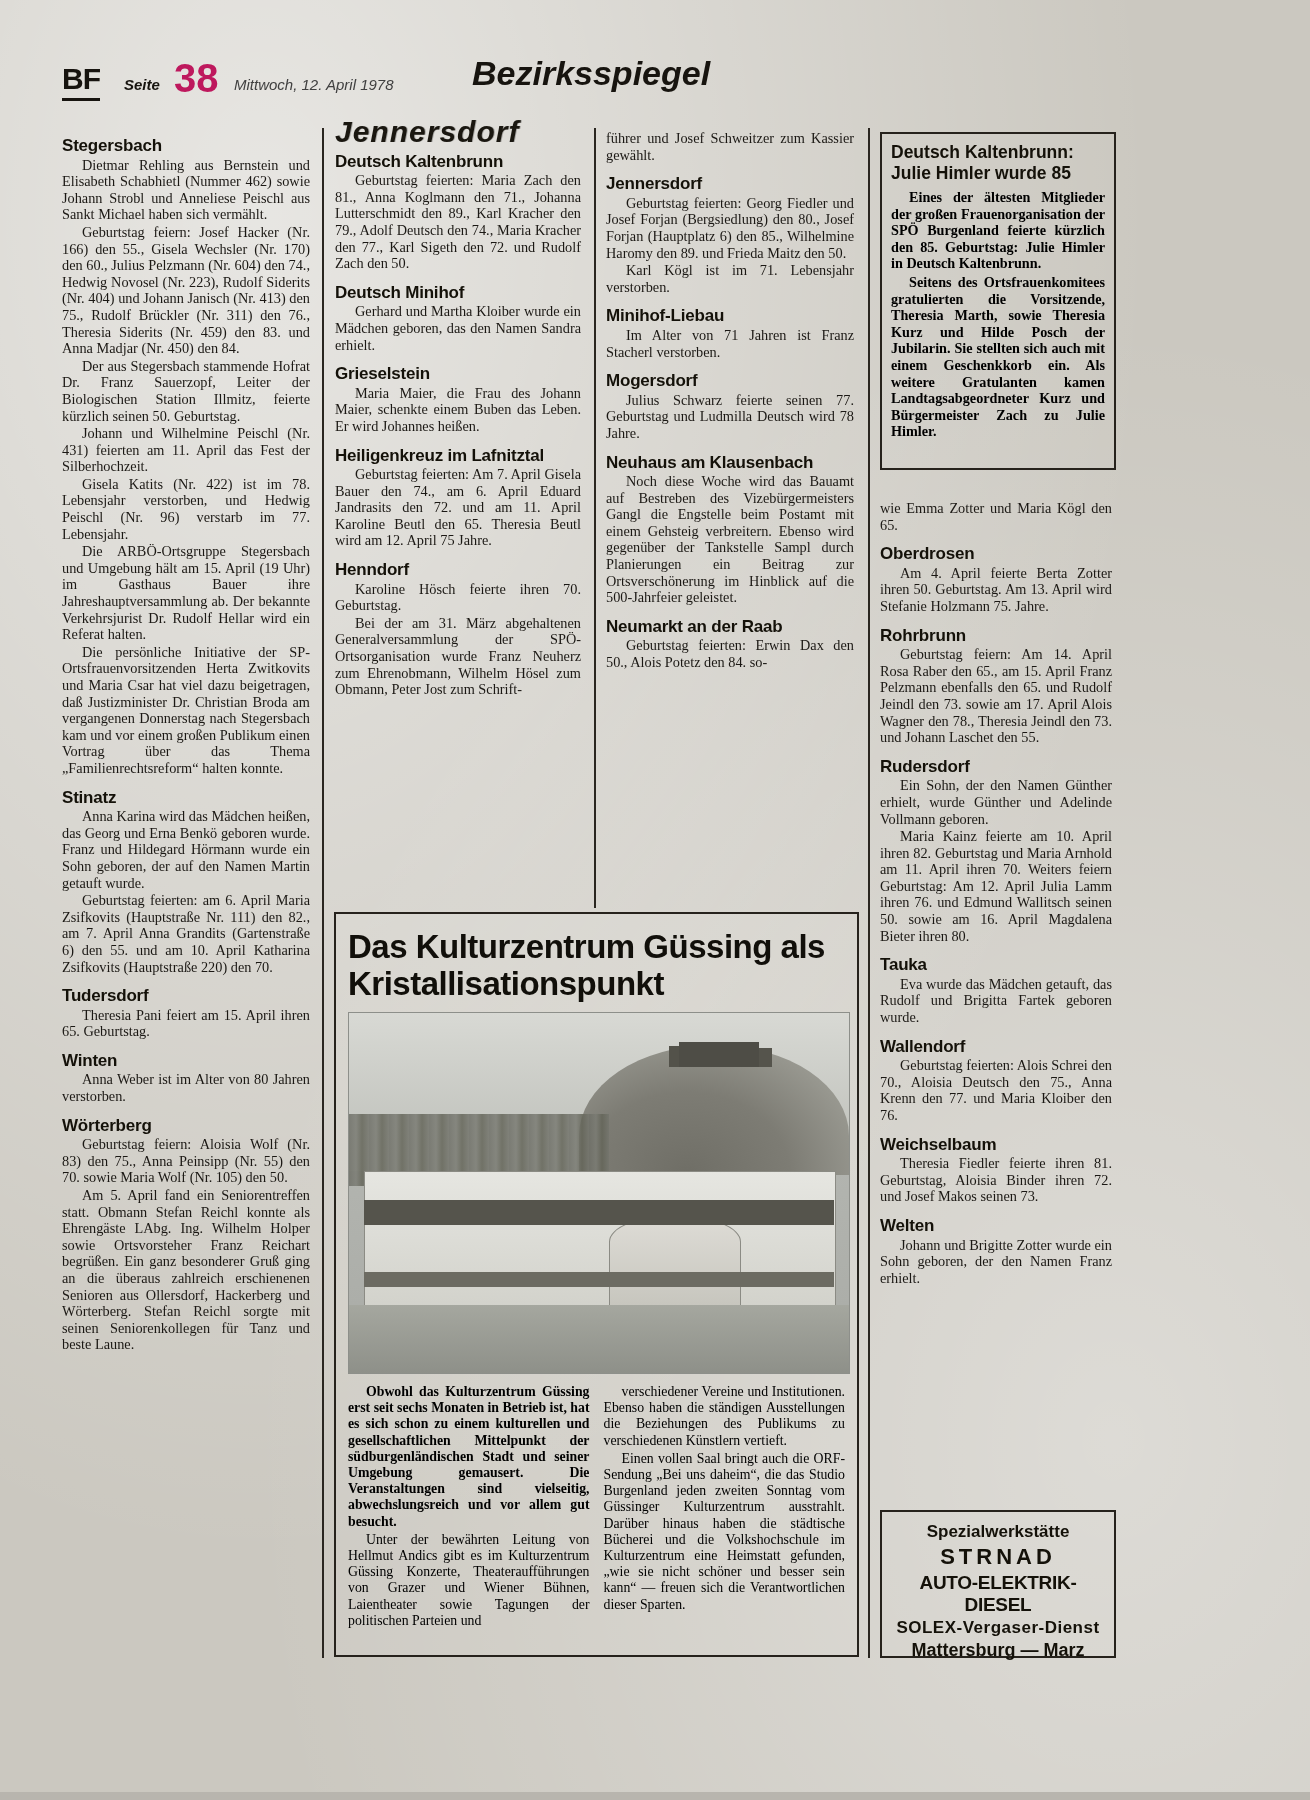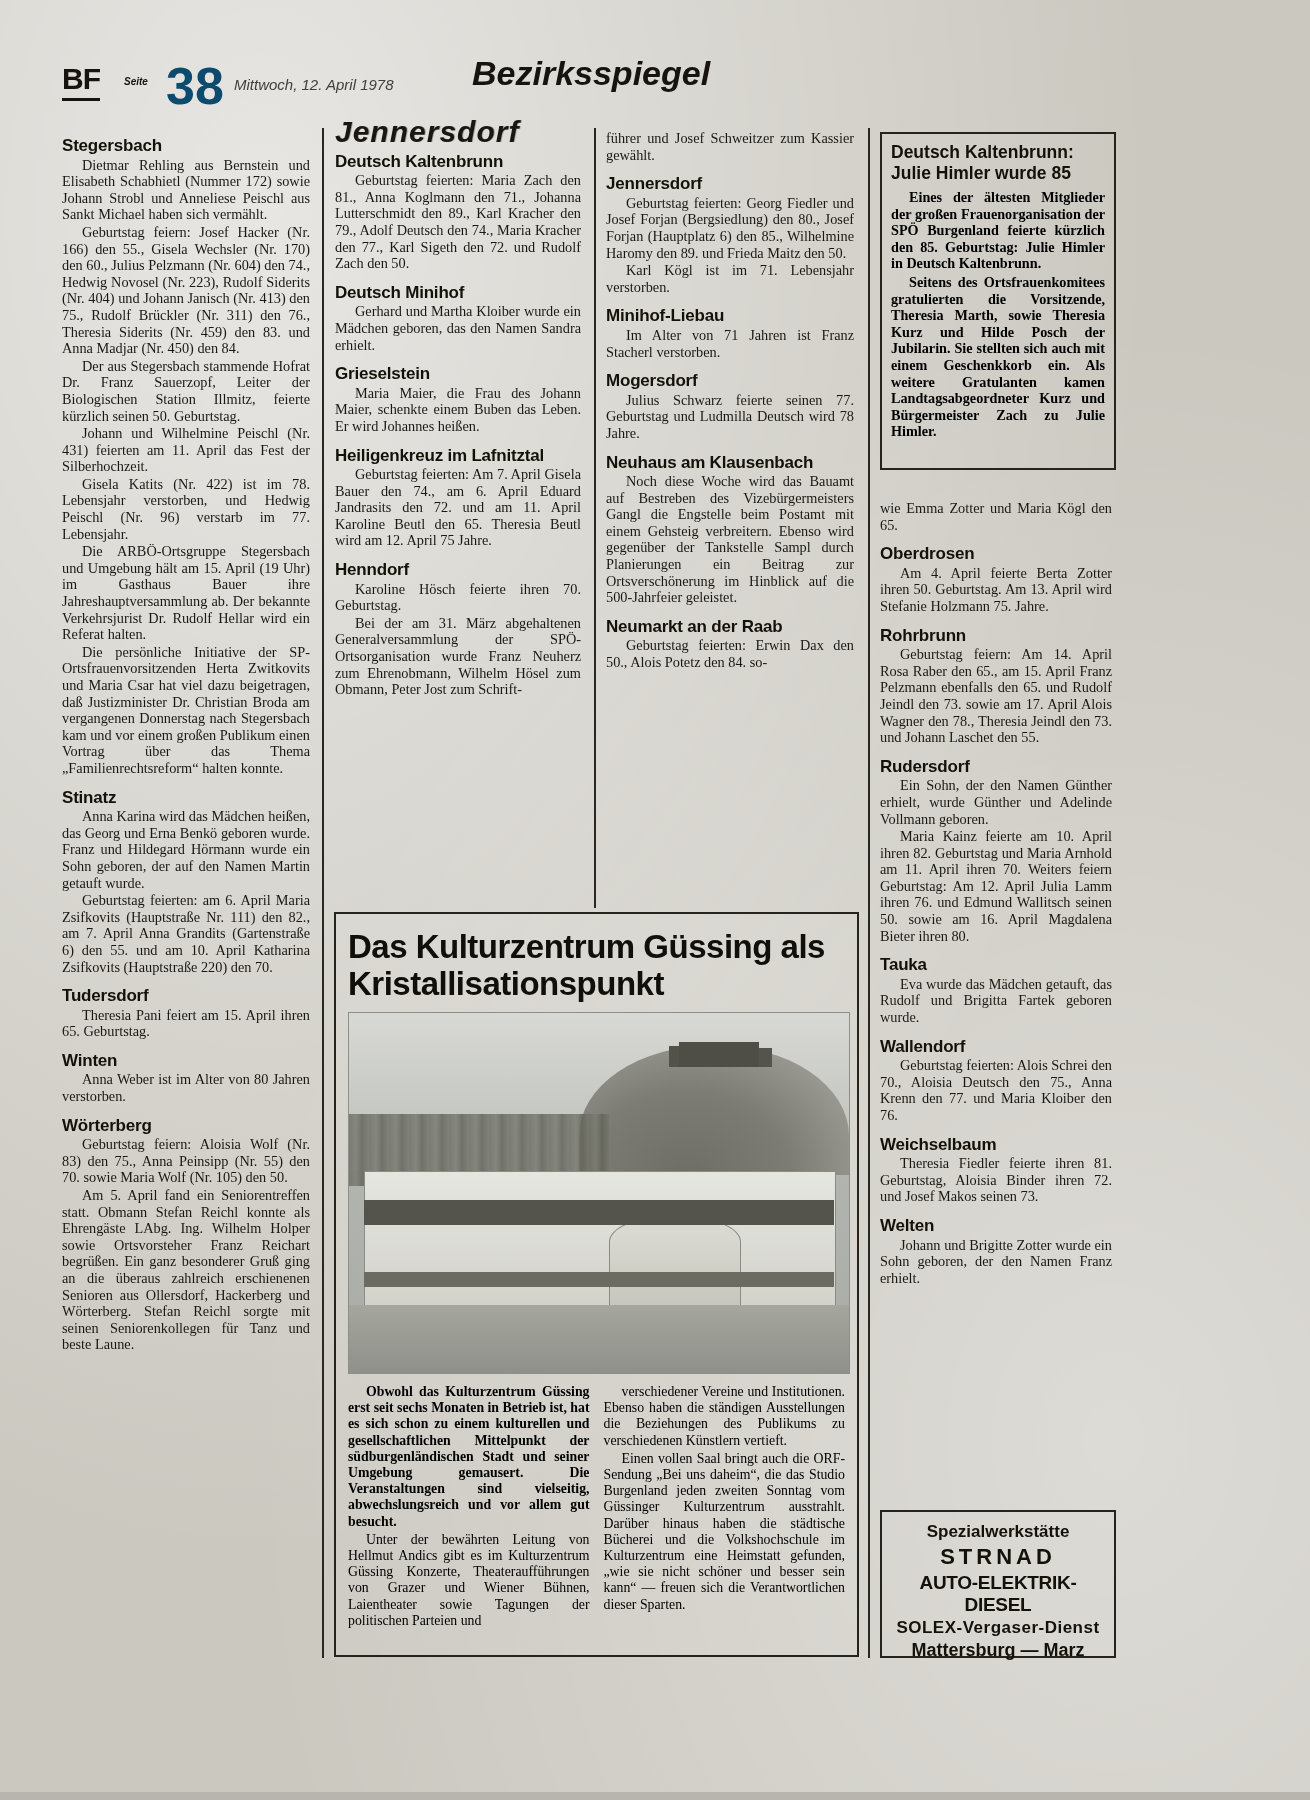--- a/index.html
+++ b/index.html
@@ -43,31 +43,31 @@
     letter-spacing: -1px;
     color: #17140f;
     border-bottom: 3px solid #17140f;
     padding-bottom: 2px;
   }
   .seite-word {
     position: absolute;
     left: 62px; top: 18px;
     font-family: "Liberation Sans", sans-serif;
     font-style: italic;
-    font-size: 10px;
+    font-size: 15px;
     font-weight: bold;
     color: #17140f;
   }
   .seite-num {
     position: absolute;
-    left: 104px; top: -2px;
-    font-family: "Liberation Sans", sans-serif;
-    font-size: 52px;
-    font-weight: bold;
-    color: #0c4a6e;
+    left: 112px; top: -2px;
+    font-family: "Liberation Sans", sans-serif;
+    font-size: 40px;
+    font-weight: bold;
+    color: #be185d;
   }
   .masthead-date {
     position: absolute;
     left: 172px; top: 18px;
     font-family: "Liberation Sans", sans-serif;
     font-style: italic;
     font-size: 15px;
     color: #404040;
   }
   .masthead-title {
@@ -271,21 +271,21 @@
     <span class="masthead-date">Mittwoch, 12. April 1978</span>
     <span class="masthead-title">Bezirksspiegel</span>
   </div>
 
   <div class="rule-v" style="left:322px; top:128px; height:1530px;"></div>
   <div class="rule-v" style="left:594px; top:128px; height:780px;"></div>
   <div class="rule-v" style="left:868px; top:128px; height:1530px;"></div>
 
   <div class="col col1">
     <h2 class="place">Stegersbach</h2>
-    <p class="body">Dietmar Rehling aus Bernstein und Elisabeth Schabhietl (Nummer 172) sowie Johann Strobl und Anneliese Peischl aus Sankt Michael haben sich vermählt.</p>
+    <p class="body">Dietmar Rehling aus Bernstein und Elisabeth Schabhietl (Nummer 462) sowie Johann Strobl und Anneliese Peischl aus Sankt Michael haben sich vermählt.</p>
     <p class="body">Geburtstag feiern: Josef Hacker (Nr. 166) den 55., Gisela Wechsler (Nr. 170) den 60., Julius Pelzmann (Nr. 604) den 74., Hedwig Novosel (Nr. 223), Rudolf Siderits (Nr. 404) und Johann Janisch (Nr. 413) den 75., Rudolf Brückler (Nr. 311) den 76., Theresia Siderits (Nr. 459) den 83. und Anna Madjar (Nr. 450) den 84.</p>
     <p class="body">Der aus Stegersbach stammende Hofrat Dr. Franz Sauerzopf, Leiter der Biologischen Station Illmitz, feierte kürzlich seinen 50. Geburtstag.</p>
     <p class="body">Johann und Wilhelmine Peischl (Nr. 431) feierten am 11. April das Fest der Silberhochzeit.</p>
     <p class="body">Gisela Katits (Nr. 422) ist im 78. Lebensjahr verstorben, und Hedwig Peischl (Nr. 96) verstarb im 77. Lebensjahr.</p>
     <p class="body">Die ARBÖ-Ortsgruppe Stegersbach und Umgebung hält am 15. April (19 Uhr) im Gasthaus Bauer ihre Jahreshauptversammlung ab. Der bekannte Verkehrsjurist Dr. Rudolf Hellar wird ein Referat halten.</p>
     <p class="body">Die persönliche Initiative der SP-Ortsfrauenvorsitzenden Herta Zwitkovits und Maria Csar hat viel dazu beigetragen, daß Justizminister Dr. Christian Broda am vergangenen Donnerstag nach Stegersbach kam und vor einem großen Publikum einen Vortrag über das Thema „Familienrechtsreform“ halten konnte.</p>
 
     <h2 class="place">Stinatz</h2>
     <p class="body">Anna Karina wird das Mädchen heißen, das Georg und Erna Benkö geboren wurde. Franz und Hildegard Hörmann wurde ein Sohn geboren, der auf den Namen Martin getauft wurde.</p>
     <p class="body">Geburtstag feierten: am 6. April Maria Zsifkovits (Hauptstraße Nr. 111) den 82., am 7. April Anna Grandits (Gartenstraße 6) den 55. und am 10. April Katharina Zsifkovits (Hauptstraße 220) den 70.</p>

